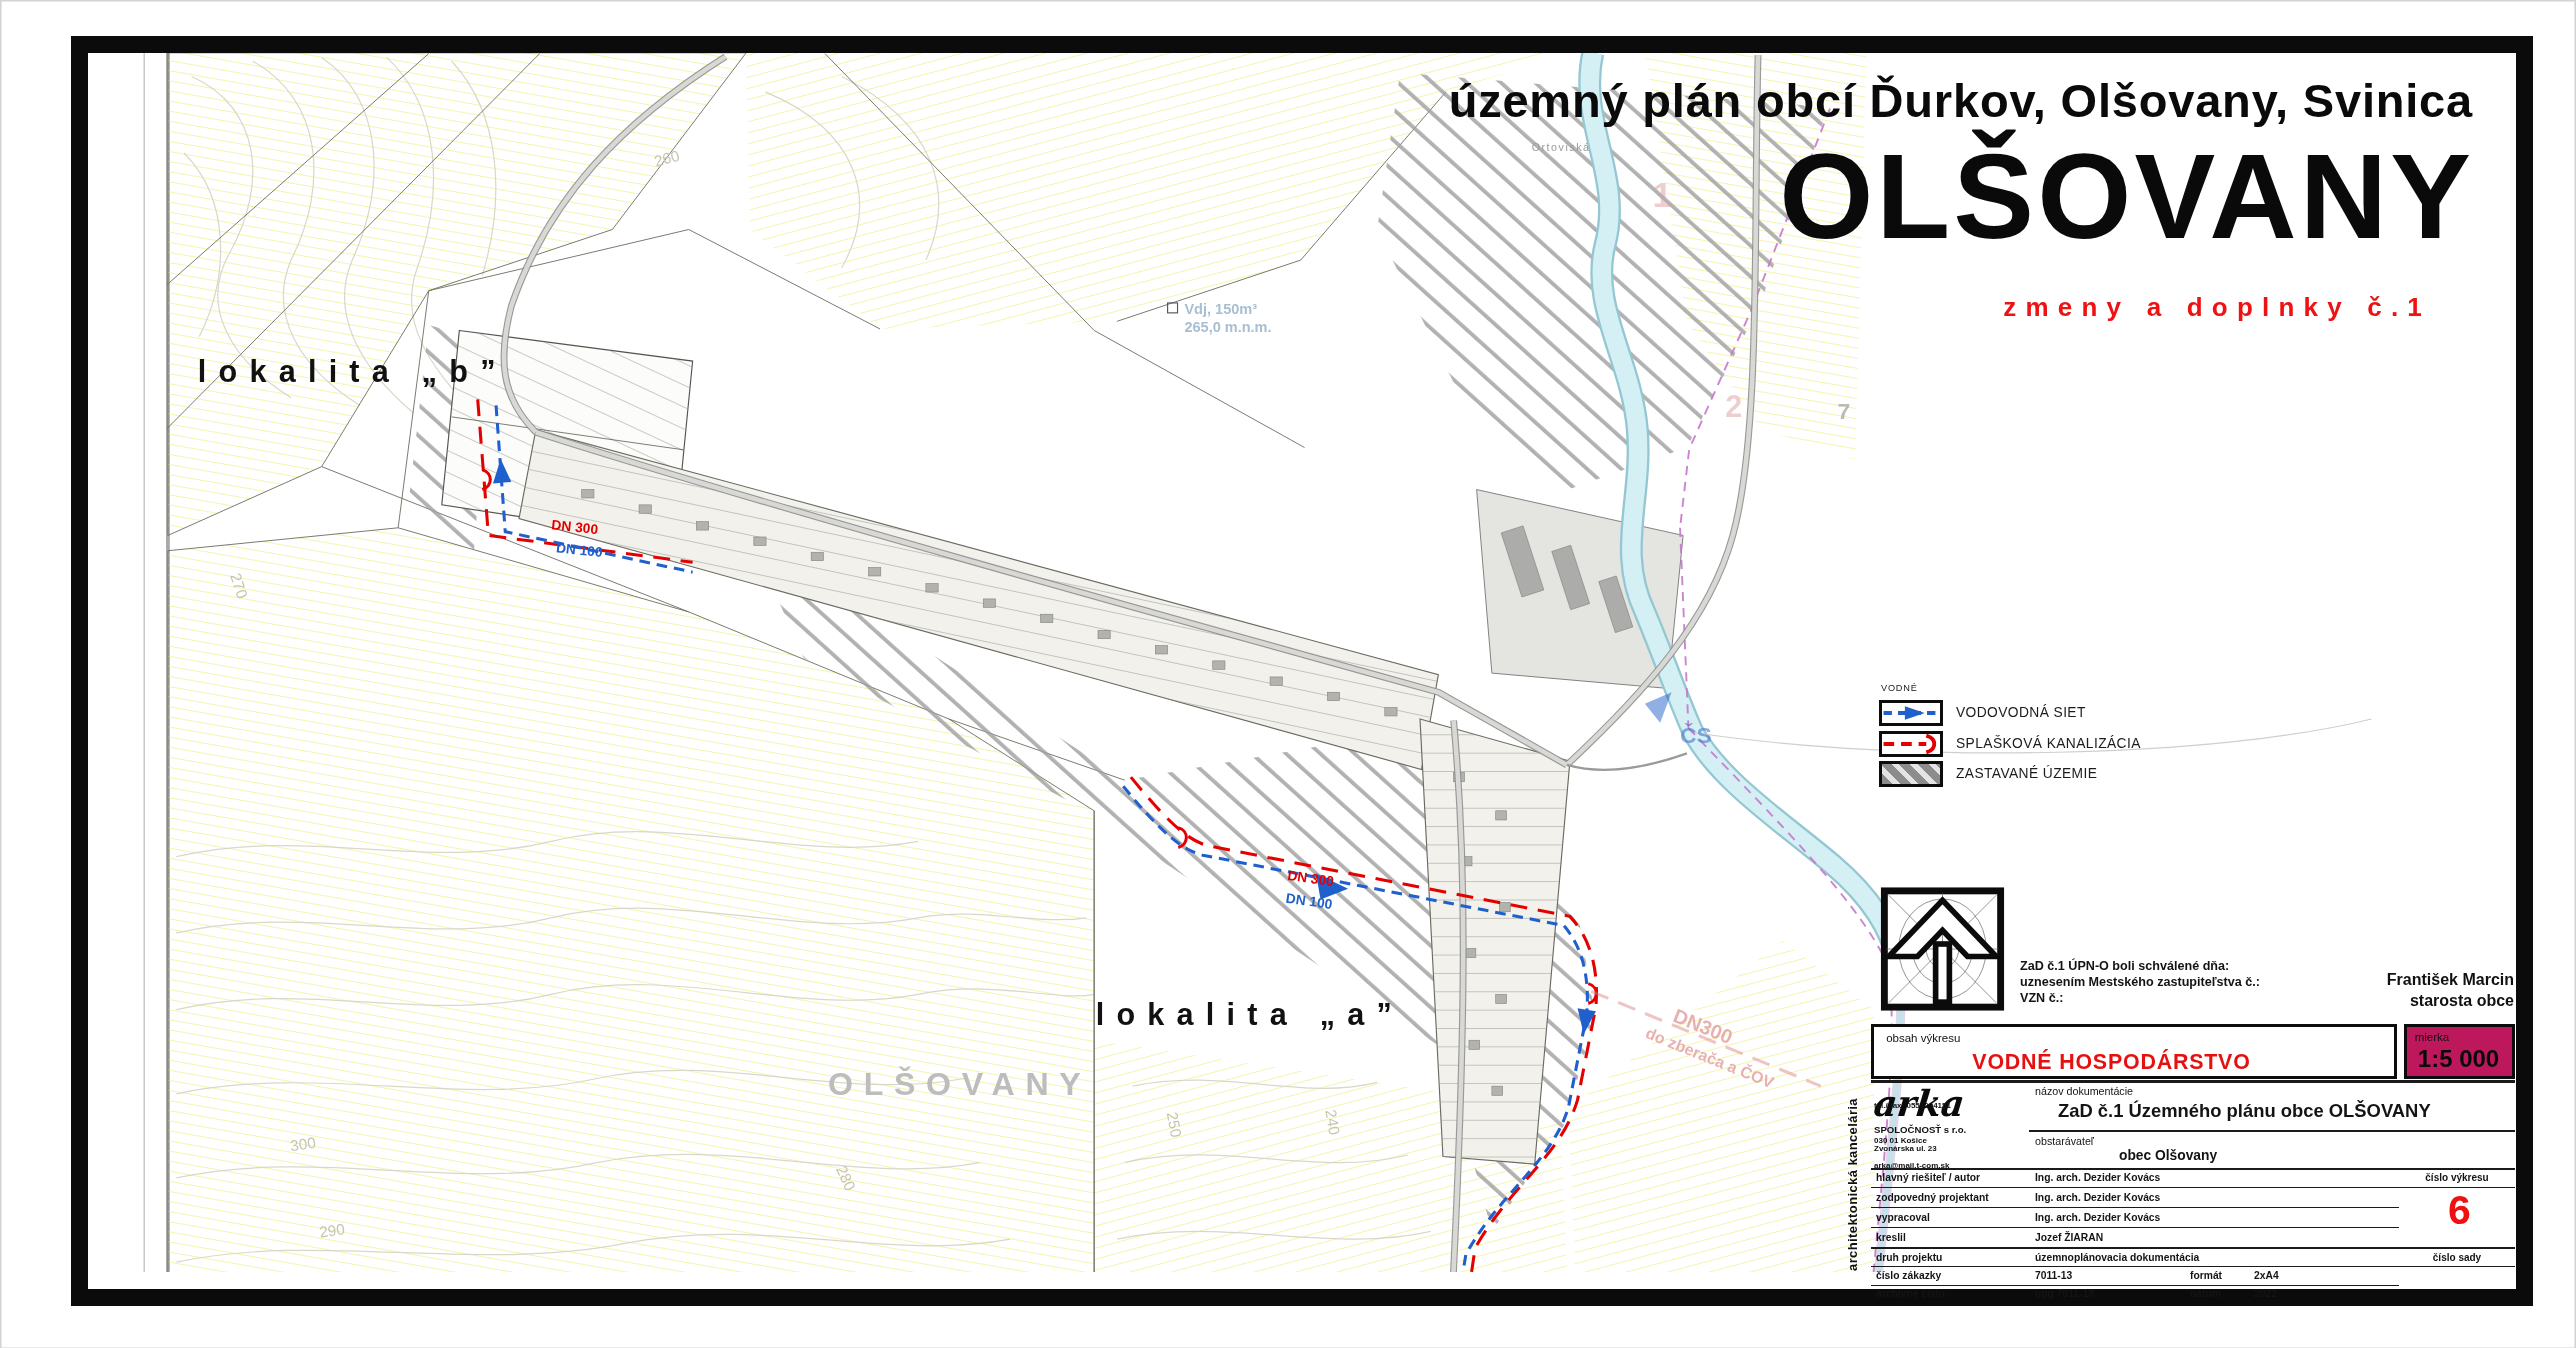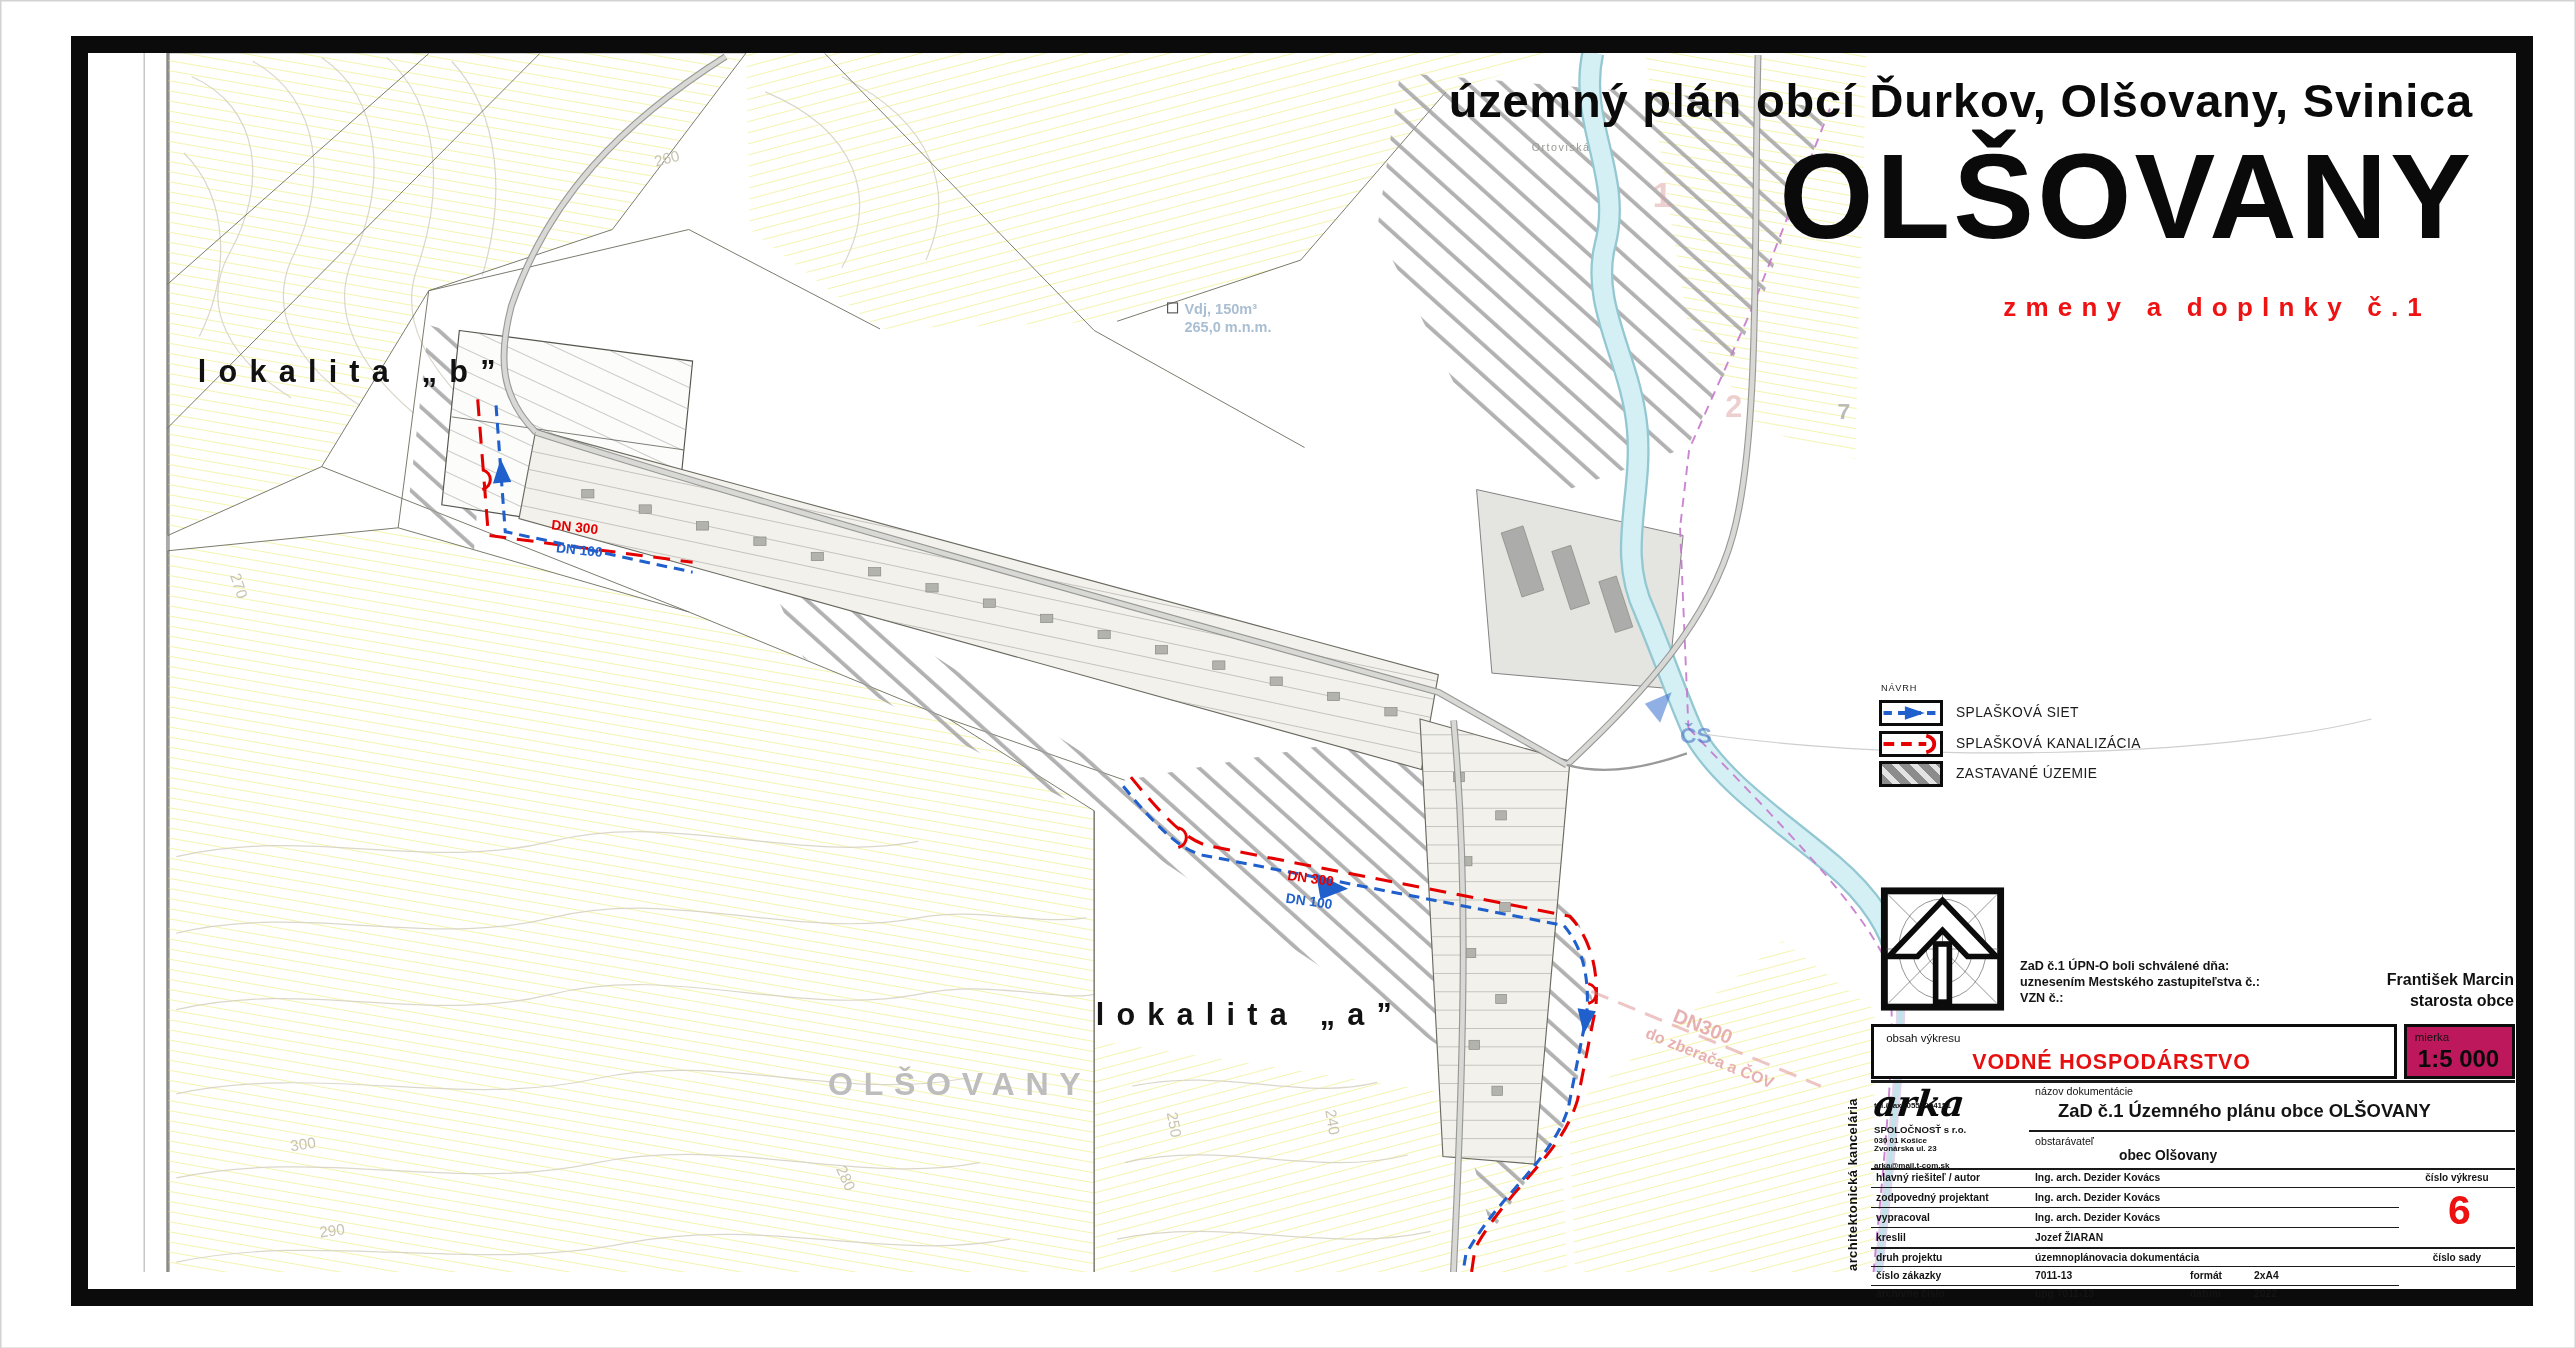--- a/index.html
+++ b/index.html
@@ -267,30 +267,30 @@
       <text x="1732" y="1452" transform="rotate(80 1732 1452)">240</text>
     </g>
   </svg>
 
   <div class="sheet-border"></div>
 
   <div class="title-line">územný plán obcí Ďurkov, Olšovany, Svinica</div>
   <div class="title-main">OLŠOVANY</div>
   <div class="title-sub">zmeny a doplnky č.1</div>
 
-  <div class="legend-heading">NÁVRH</div>
+  <div class="legend-heading">VODNÉ</div>
 
   <div class="lg-row" style="top:700px">
     <div class="lg-swatch">
       <svg width="58" height="20" viewBox="0 0 76 26">
         <line x1="2" y1="13" x2="74" y2="13" stroke="#2060cc" stroke-width="5" stroke-dasharray="11 8"></line>
         <polygon points="30,4 56,13 30,22" fill="#2060cc"></polygon>
       </svg>
     </div>
-    <div class="lg-label">SPLAŠKOVÁ SIET</div>
+    <div class="lg-label">VODOVODNÁ SIET</div>
   </div>
 
   <div class="lg-row" style="top:761px">
     <div class="lg-swatch lg-swatch-hatch"></div>
     <div class="lg-label">ZASTAVANÉ ÚZEMIE</div>
   </div>
 
   <div class="lg-row" style="top:731px">
     <div class="lg-swatch">
       <svg width="58" height="20" viewBox="0 0 76 26">

